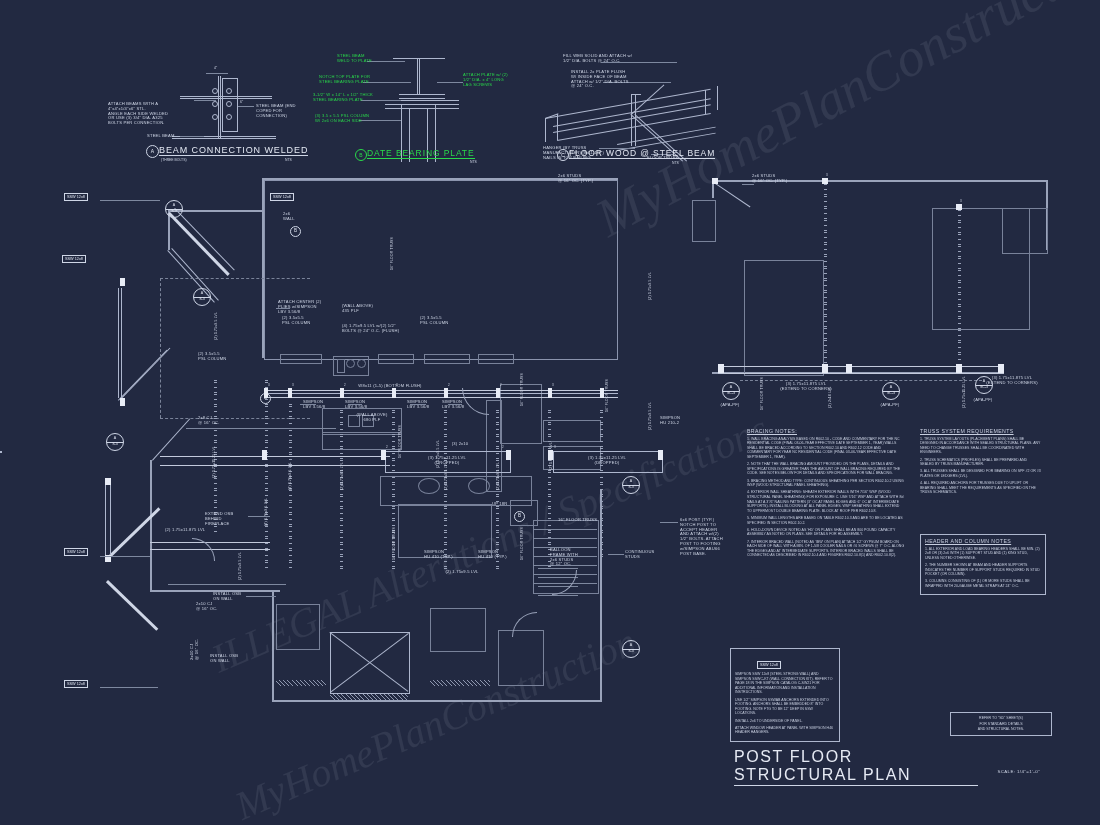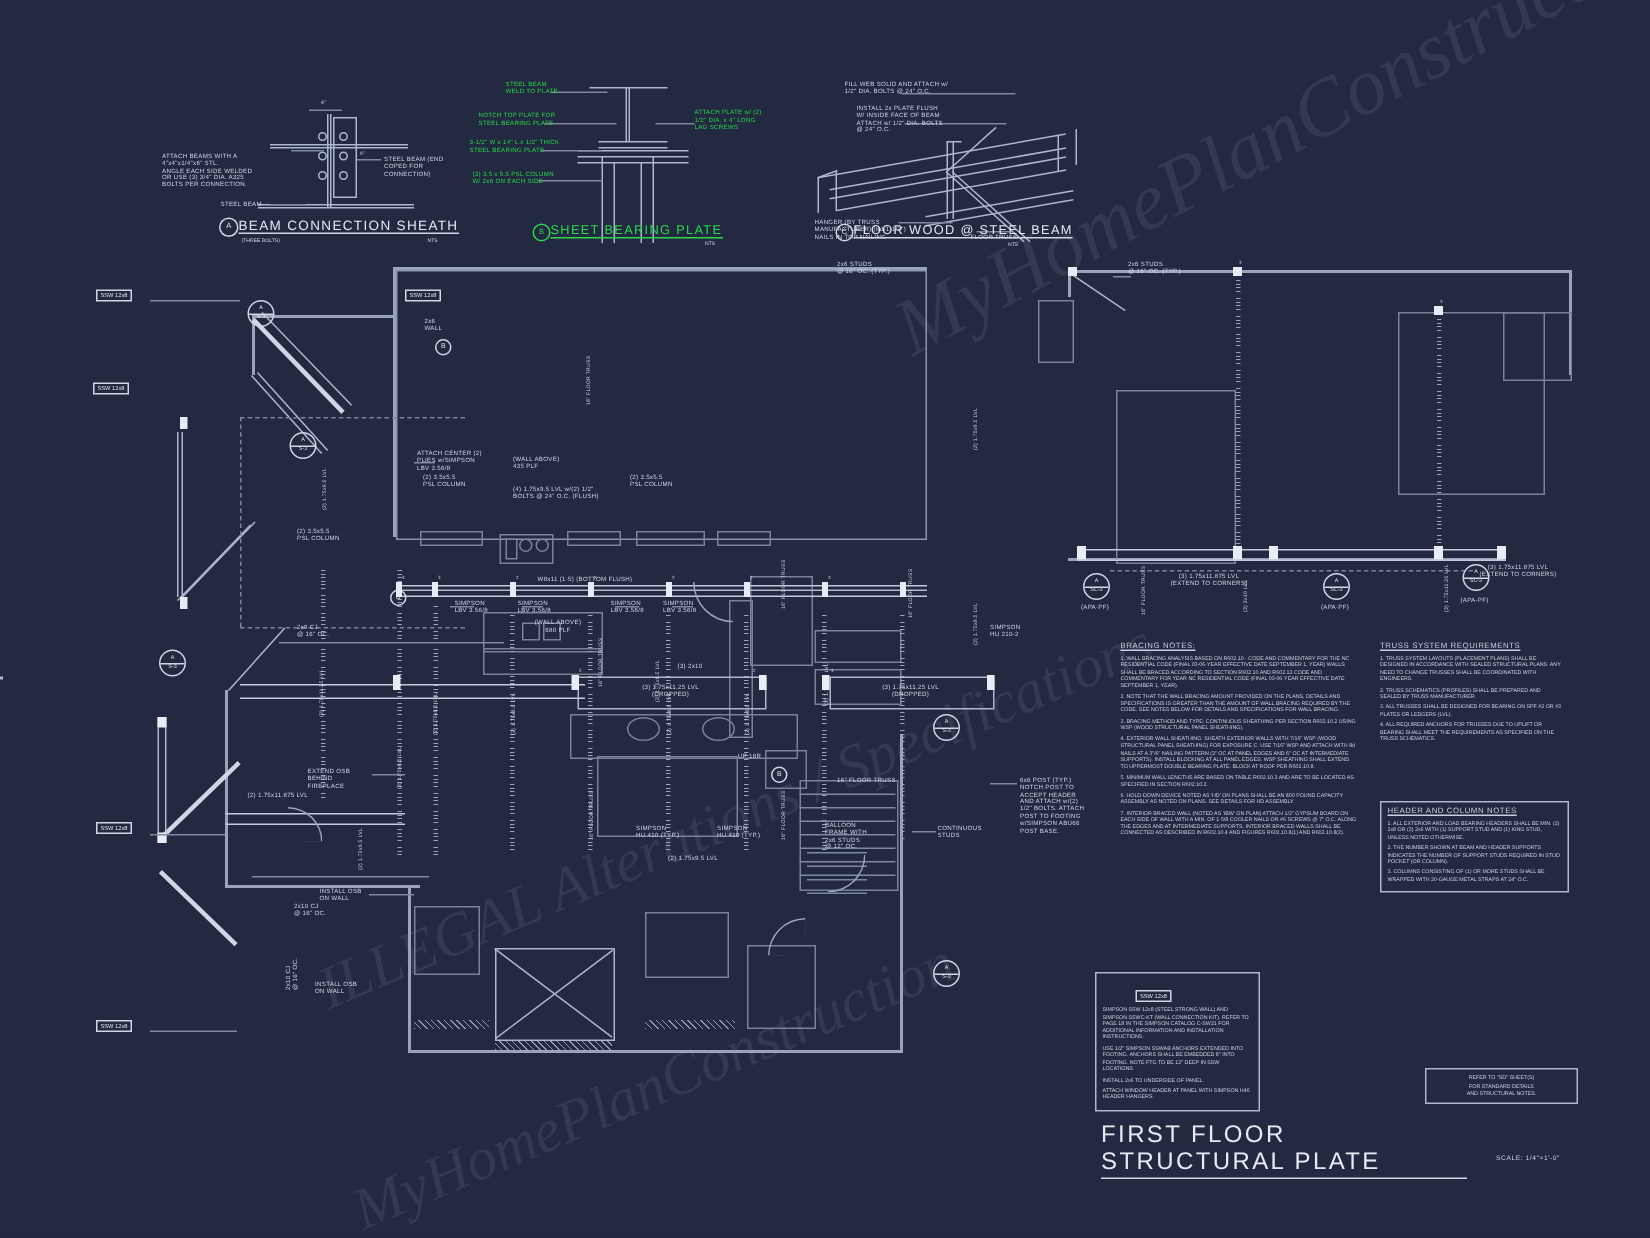--- a/index.html
+++ b/index.html
@@ -112,21 +112,21 @@
 OR USE (3) 3/4" DIA. A325
 BOLTS PER CONNECTION.</div>
     <div class="txt" style="left:106px;top:56px;">STEEL BEAM (END
 COPED FOR
 CONNECTION)</div>
     <div class="txt" style="left:-3px;top:86px;">STEEL BEAM</div>
   </div>
   <div class="bub" style="left:146px;top:145px;width:11px;height:11px;">
     <span style="font-size:5px;">A</span>
   </div>
-  <div class="dttl" style="left:159px;top:145px;">BEAM CONNECTION SHEATH</div>
+  <div class="dttl" style="left:159px;top:145px;">BEAM CONNECTION WELDED</div>
   <div class="dsub" style="left:161px;top:158px;">(THREE BOLTS)</div>
   <div class="dsub" style="left:285px;top:158px;">NTS</div>
 
   <div class="abs" style="left:345px;top:48px;width:170px;height:120px;">
 
     <div class="ln h" style="left:48px;top:10px;width:52px;"></div>
     <div class="ln v" style="left:72px;top:10px;height:36px;"></div>
     <div class="ln v" style="left:74px;top:10px;height:36px;"></div>
 
     <div class="ln h" style="left:54px;top:46px;width:46px;"></div>
@@ -154,21 +154,21 @@
 STEEL BEARING PLATE</div>
     <div class="txt grn" style="left:-30px;top:66px;">(3) 3.5 x 5.5 PSL COLUMN
 W/ 2x6 ON EACH SIDE</div>
     <div class="txt grn" style="left:118px;top:25px;">ATTACH PLATE w/ (2)
 1/2" DIA. x 4" LONG
 LAG SCREWS</div>
   </div>
   <div class="bub" style="left:355px;top:149px;width:10px;height:10px;border-color:#29d94a;color:#29d94a;">
     <span style="font-size:5px;">B</span>
   </div>
-  <div class="dttl grn" style="left:367px;top:148px;font-size:8.5px;">SHEET BEARING PLATE</div>
+  <div class="dttl grn" style="left:367px;top:148px;font-size:8.5px;">DATE BEARING PLATE</div>
   <div class="dsub" style="left:470px;top:160px;">NTS</div>
 
   <div class="abs" style="left:535px;top:48px;width:200px;height:120px;">
 
     <div class="ln" style="left:18px;top:78px;width:160px;height:1px;transform:rotate(-10deg);transform-origin:0 0;"></div>
     <div class="ln" style="left:18px;top:84px;width:160px;height:1px;transform:rotate(-10deg);transform-origin:0 0;"></div>
     <div class="ln" style="left:22px;top:92px;width:156px;height:1px;transform:rotate(-10deg);transform-origin:0 0;"></div>
     <div class="ln" style="left:10px;top:70px;width:168px;height:1px;transform:rotate(-10deg);transform-origin:0 0;"></div>
 
     <div class="ln v" style="left:10px;top:70px;height:24px;"></div>
@@ -602,16 +602,16 @@
     <p>INSTALL 2x6 TO UNDERSIDE OF PANEL.</p>
     <p>ATTACH WINDOW HEADER AT PANEL WITH SIMPSON H46 HEADER HANGERS.</p>
   </div>
 
   <div class="panel framed" style="left:950px;top:712px;width:92px;text-align:center;">
     <p style="margin-bottom:1px;">REFER TO "SD" SHEET(S)</p>
     <p style="margin-bottom:1px;">FOR STANDARD DETAILS</p>
     <p style="margin-bottom:0;">AND STRUCTURAL NOTES.</p>
   </div>
 
-  <div id="plan-title" style="left:856px;top:748px;transform:translateX(-50%);">FIRST FLOOR STRUCTURAL PLATE</div>
+  <div id="plan-title" style="left:856px;top:748px;transform:translateX(-50%);">POST FLOOR STRUCTURAL PLAN</div>
   <div id="plan-scale" style="left:1040px;top:769px;transform:translateX(-100%);">SCALE: 1/4"=1'-0"</div>
 
 </div>
 
 </body></html>

